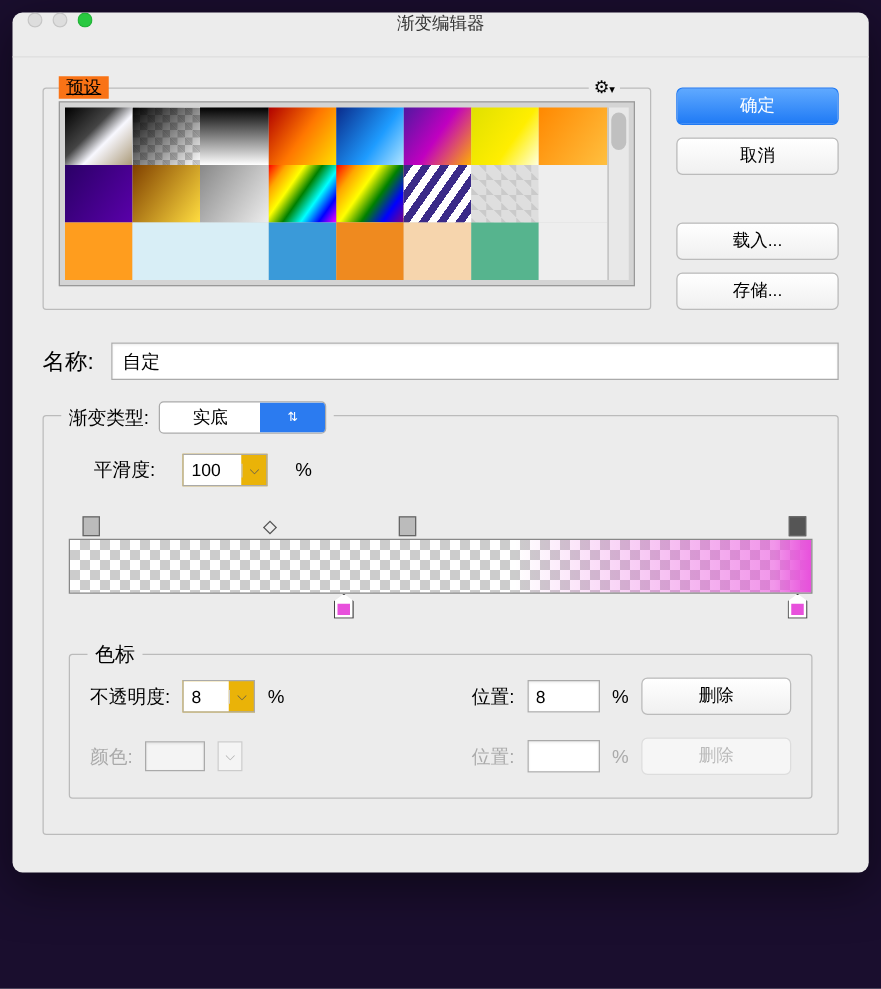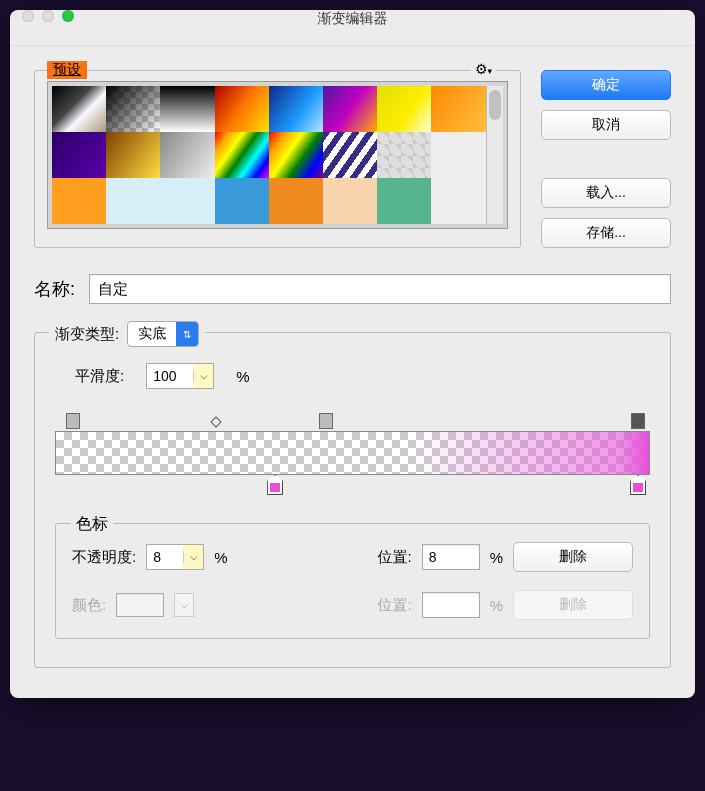--- a/index.html
+++ b/index.html
@@ -29,25 +29,25 @@
     .side-buttons .gap { height: 18px; }
 
     .name-row { display: flex; align-items: center; gap: 14px; margin-top: 26px; }
     .name-row label { font-size: 18px; white-space: nowrap; }
     .text-input { flex: 1; height: 30px; border: 1px solid #aaa; background: #fff; padding: 0 8px; font-size: 15px; box-shadow: inset 0 1px 2px rgba(0,0,0,0.08); }
     .btn.new { width: 130px; }
 
     .grad-fieldset { border: 1px solid #bbb; border-radius: 3px; margin-top: 28px; padding: 18px 20px 28px 20px; position: relative; }
     .grad-fieldset .legend-row { position: absolute; top: -12px; left: 14px; background: #ececec; padding: 0 6px; display: flex; align-items: center; gap: 8px; font-size: 15px; }
     .select-blue { display: inline-flex; align-items: center; background: #fff; border: 1px solid #aaa; border-radius: 4px; height: 26px; overflow: hidden; }
-    .select-blue span { padding: 0 10px; font-size: 14px; }
+    .select-blue span { padding: 0 26px; font-size: 14px; }
     .select-blue .arrow { background: #2b7bf0; color: #fff; width: 22px; height: 100%; display: flex; align-items: center; justify-content: center; font-size: 10px; }
 
     .smooth-row { display: flex; align-items: center; gap: 22px; margin: 12px 0 0 20px; font-size: 15px; }
-    .num-select { display: inline-flex; align-items: center; border: 1px solid #aaa; height: 26px; background: #fef9c3; }
+    .num-select { display: inline-flex; align-items: center; border: 1px solid #aaa; height: 26px; background: #eab308; }
     .num-select input { border: none; width: 46px; padding: 0 6px; font-size: 14px; height: 100%; outline: none; }
     .num-select .drop { width: 20px; text-align: center; border-left: 1px solid #ccc; font-size: 10px; color: #555; cursor: pointer; }
 
     .gradient-editor { margin-top: 24px; position: relative; }
     .stops-top { position: relative; height: 18px; }
     .stop-top { position: absolute; top: 0; width: 14px; height: 16px; background: #bbb; border: 1px solid #666; cursor: pointer; transform: translateX(-50%); }
     .stop-top.dark { background: #555; }
     .diamond { position: absolute; top: 5px; width: 8px; height: 8px; border: 1px solid #555; transform: translateX(-50%) rotate(45deg); cursor: pointer; }
     .grad-bar { height: 44px; border: 1px solid #888; background-image:
       linear-gradient(to right, rgba(255,255,255,0) 0%, rgba(255,255,255,0) 60%, rgba(232,80,220,0.6) 95%, rgba(232,80,220,1) 100%),

